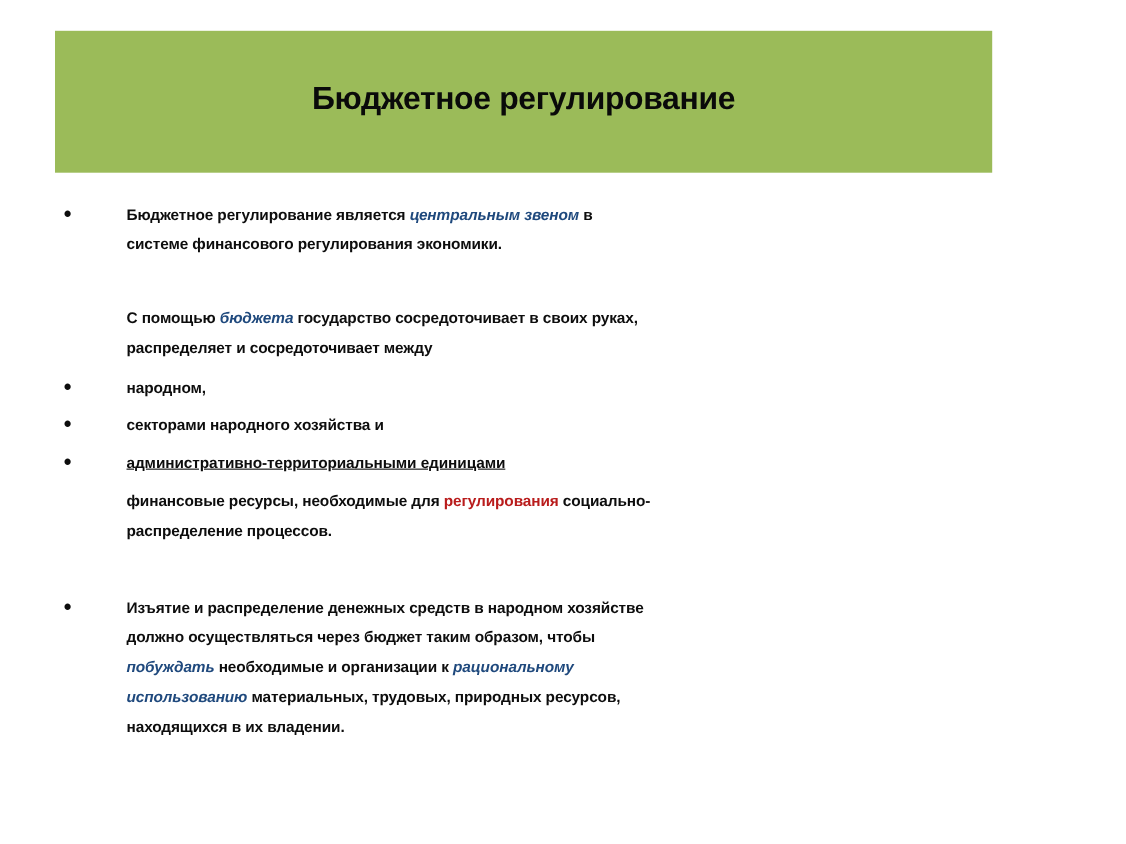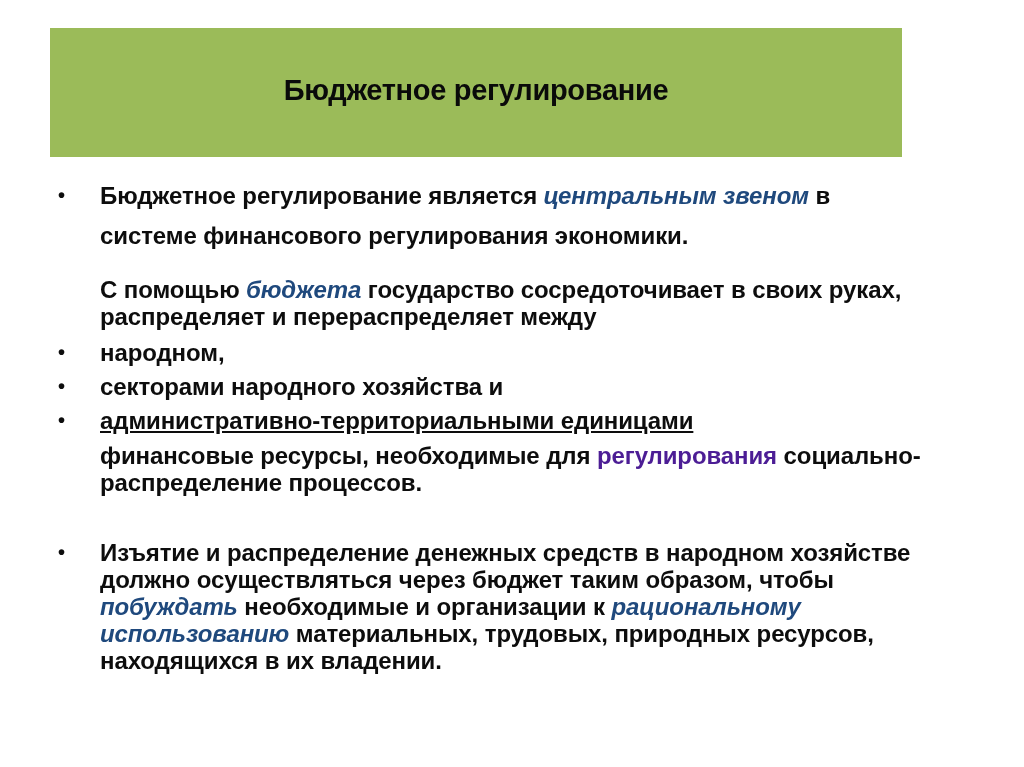--- a/index.html
+++ b/index.html
@@ -41,61 +41,61 @@
       margin-top: -4px;
     }
     .content {
       position: absolute;
       left: 0;
       top: 0;
       width: 1024px;
     }
     .line {
       position: absolute;
-      left: 100px;
+      left: 115px;
       font-weight: bold;
-      font-size: 24px;
+      font-size: 14px;
       line-height: 27px;
       white-space: nowrap;
       color: #0d0d0d;
       letter-spacing: -0.1px;
     }
     .bullet {
       position: absolute;
       left: 58px;
       font-weight: bold;
       font-size: 20px;
       line-height: 27px;
       color: #0d0d0d;
     }
     .em-blue {
       color: #1f497d;
       font-style: italic;
     }
     .blue {
-      color: #4c1d95;
+      color: #b91c1c;
     }
   </style>
 </head>
 <body>
 
 <div class="slide">
 
   <div class="title-banner">
     <div class="title-text">Бюджетное регулирование</div>
   </div>
 
   <div class="content">
 
     <span class="bullet" style="top:182px;">•</span>
     <div class="line" style="top:182px;"><span>Бюджетное регулирование является </span><span class="em-blue">центральным звеном</span><span> в</span></div>
-    <div class="line" style="top:208px;margin-top:14px;">системе финансового регулирования экономики.</div>
+    <div class="line" style="top:208px;">системе финансового регулирования экономики.</div>
 
     <div class="line" style="top:276px;"><span>С помощью </span><span class="em-blue">бюджета</span><span> государство сосредоточивает в своих руках,</span></div>
-    <div class="line" style="top:303px;">распределяет и перераспределяет между</div>
+    <div class="line" style="top:303px;">распределяет и сосредоточивает между</div>
 
     <span class="bullet" style="top:339px;">•</span>
     <div class="line" style="top:339px;">народном,</div>
 
     <span class="bullet" style="top:373px;">•</span>
     <div class="line" style="top:373px;">секторами народного хозяйства и</div>
 
     <span class="bullet" style="top:407px;">•</span>
     <div class="line" style="top:407px;text-decoration:underline;">административно-территориальными единицами</div>
 

